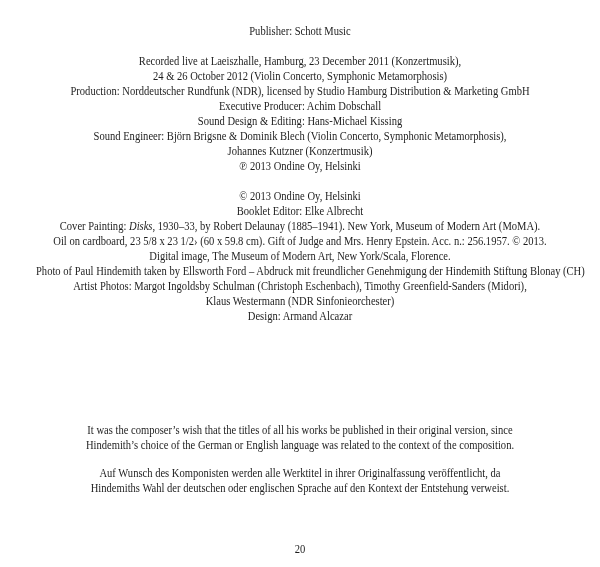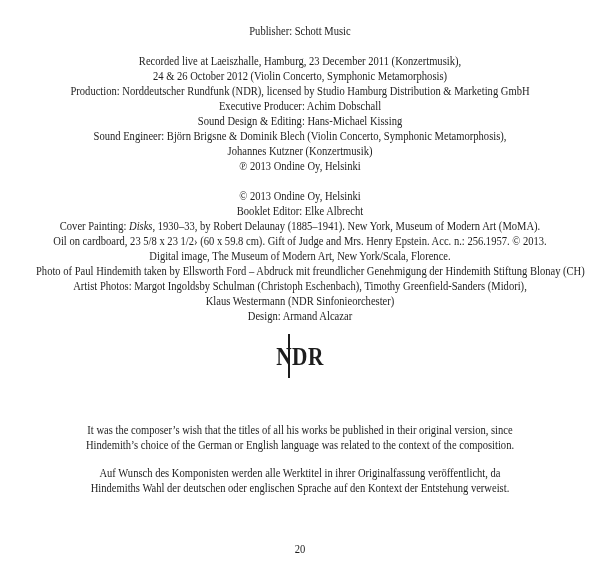--- a/index.html
+++ b/index.html
@@ -95,24 +95,20 @@
     <p>Booklet Editor: Elke Albrecht</p>
     <p><span>Cover Painting: </span><span class="italic">Disks</span><span>, 1930–33, by Robert Delaunay (1885–1941). New York, Museum of Modern Art (MoMA).</span></p>
     <p>Oil on cardboard, 23 5/8 x 23 1/2› (60 x 59.8 cm). Gift of Judge and Mrs. Henry Epstein. Acc. n.: 256.1957. © 2013.</p>
     <p>Digital image, The Museum of Modern Art, New York/Scala, Florence.</p>
     <p>Photo of Paul Hindemith taken by Ellsworth Ford – Abdruck mit freundlicher Genehmigung der Hindemith Stiftung Blonay (CH)</p>
     <p>Artist Photos: Margot Ingoldsby Schulman (Christoph Eschenbach), Timothy Greenfield-Sanders (Midori),</p>
     <p>Klaus Westermann (NDR Sinfonieorchester)</p>
     <p>Design: Armand Alcazar</p>
   </div>
 
-  <div class="ndr-logo">
-    <div class="ndr-bar"></div>
-    <div class="ndr-text">NDR</div>
-  </div>
 
   <div class="block" id="note-en-block">
     <p>It was the composer’s wish that the titles of all his works be published in their original version, since</p>
     <p>Hindemith’s choice of the German or English language was related to the context of the composition.</p>
   </div>
 
   <div class="block" id="note-de-block">
     <p>Auf Wunsch des Komponisten werden alle Werktitel in ihrer Originalfassung veröffentlicht, da</p>
     <p>Hindemiths Wahl der deutschen oder englischen Sprache auf den Kontext der Entstehung verweist.</p>
   </div>

